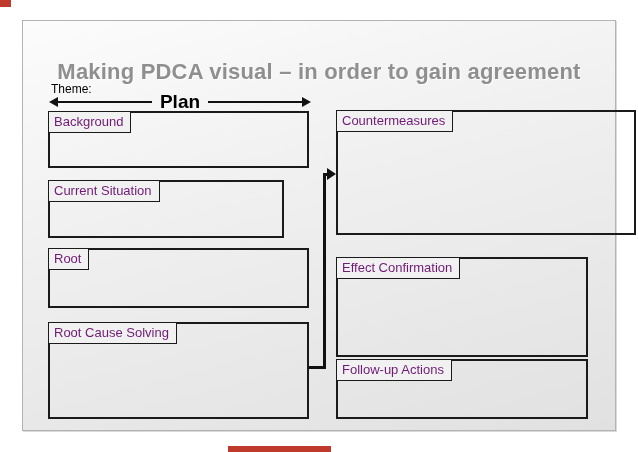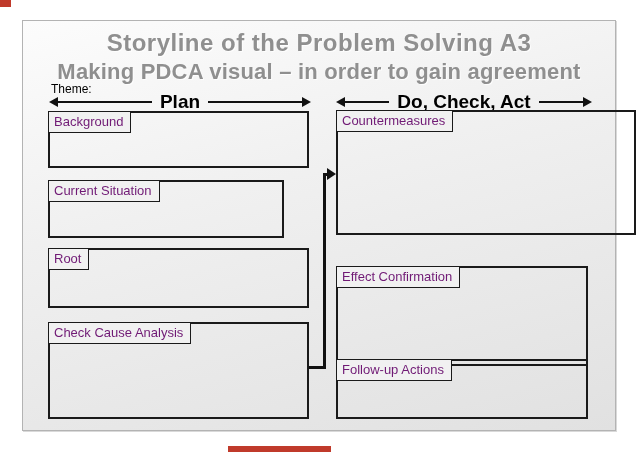--- a/index.html
+++ b/index.html
@@ -51,57 +51,49 @@
   .red-mark{position:absolute;}
 </style>
 </head>
 <body>
 
 <div class="red-mark" style="left:0;top:0;width:11px;height:7px;background:#c03a2b;"></div>
 <div class="red-mark" style="left:228px;top:446px;width:103px;height:6px;background:#c03a2b;"></div>
 
 <div class="slide">
 
-  <div class="title">Storyline of the Problem Solving A3</div>
   <div class="subtitle">Making PDCA visual – in order to gain agreement</div>
   <div class="theme">Theme:</div>
 
   <div class="arrow-group" style="left:26px;top:74px;width:262px;">
     <span class="ah ah-left"></span>
     <span class="aline"></span>
     <span class="arrow-label">Plan</span>
     <span class="aline"></span>
     <span class="ah ah-right"></span>
   </div>
 
-  <div class="arrow-group" style="left:313px;top:74px;width:256px;">
-    <span class="ah ah-left"></span>
-    <span class="aline"></span>
-    <span class="arrow-label">Do, Check, Act</span>
-    <span class="aline"></span>
-    <span class="ah ah-right"></span>
-  </div>
 
   <div class="panel" style="left:25px;top:90px;width:261px;height:57px;">
     <div class="panel-label">Background</div>
   </div>
   <div class="panel" style="left:25px;top:159px;width:236px;height:58px;">
     <div class="panel-label">Current Situation</div>
   </div>
   <div class="panel" style="left:25px;top:227px;width:261px;height:60px;">
     <div class="panel-label">Root</div>
   </div>
   <div class="panel" style="left:25px;top:301px;width:261px;height:97px;">
-    <div class="panel-label">Check Cause Analysis</div>
+    <div class="panel-label">Root Cause Solving</div>
   </div>
 
   <div class="panel" style="left:313px;top:89px;width:300px;height:125px;">
     <div class="panel-label">Countermeasures</div>
   </div>
-  <div class="panel" style="left:313px;top:245px;width:252px;height:100px;">
+  <div class="panel" style="left:313px;top:236px;width:252px;height:100px;">
     <div class="panel-label">Effect Confirmation</div>
   </div>
   <div class="panel" style="left:313px;top:338px;width:252px;height:60px;">
     <div class="panel-label">Follow-up Actions</div>
   </div>
 
   <div class="conn" style="left:286px;top:345px;width:17px;height:2.5px;"></div>
   <div class="conn" style="left:300px;top:152px;width:2.5px;height:195.5px;"></div>
   <div class="conn" style="left:300px;top:152px;width:6px;height:2.5px;"></div>
   <div class="conn-arrow" style="left:304px;top:147px;"></div>

